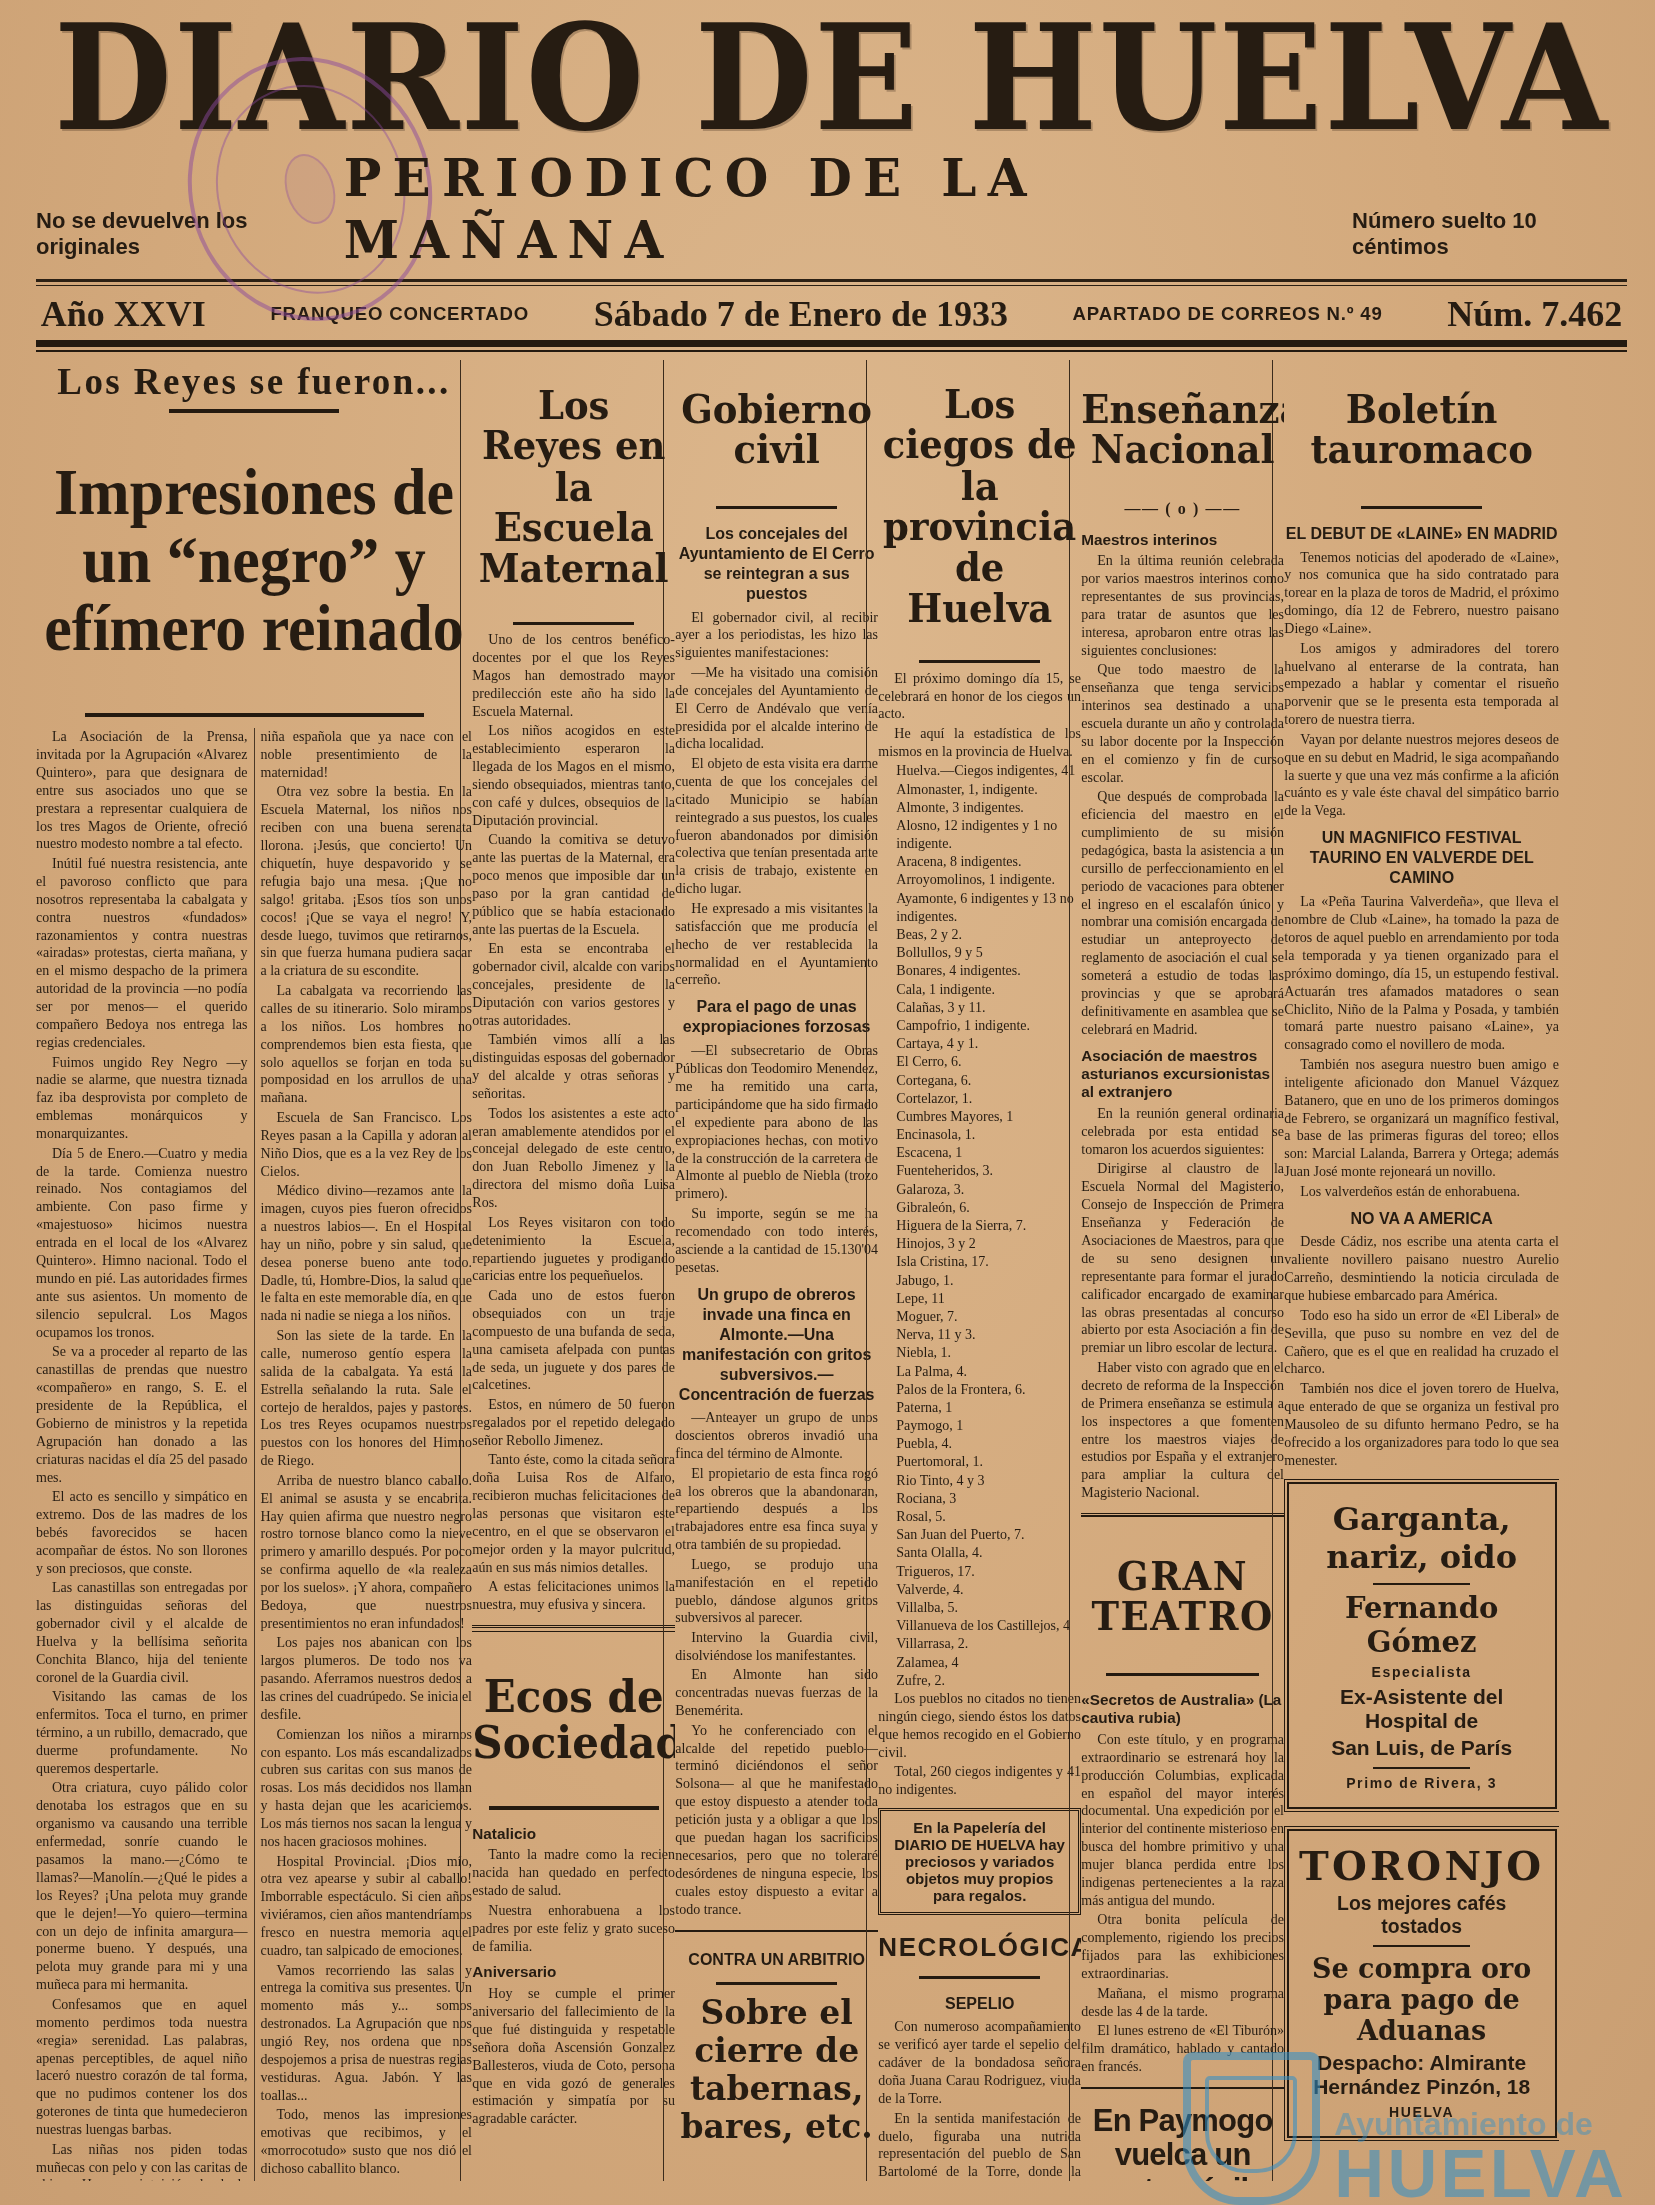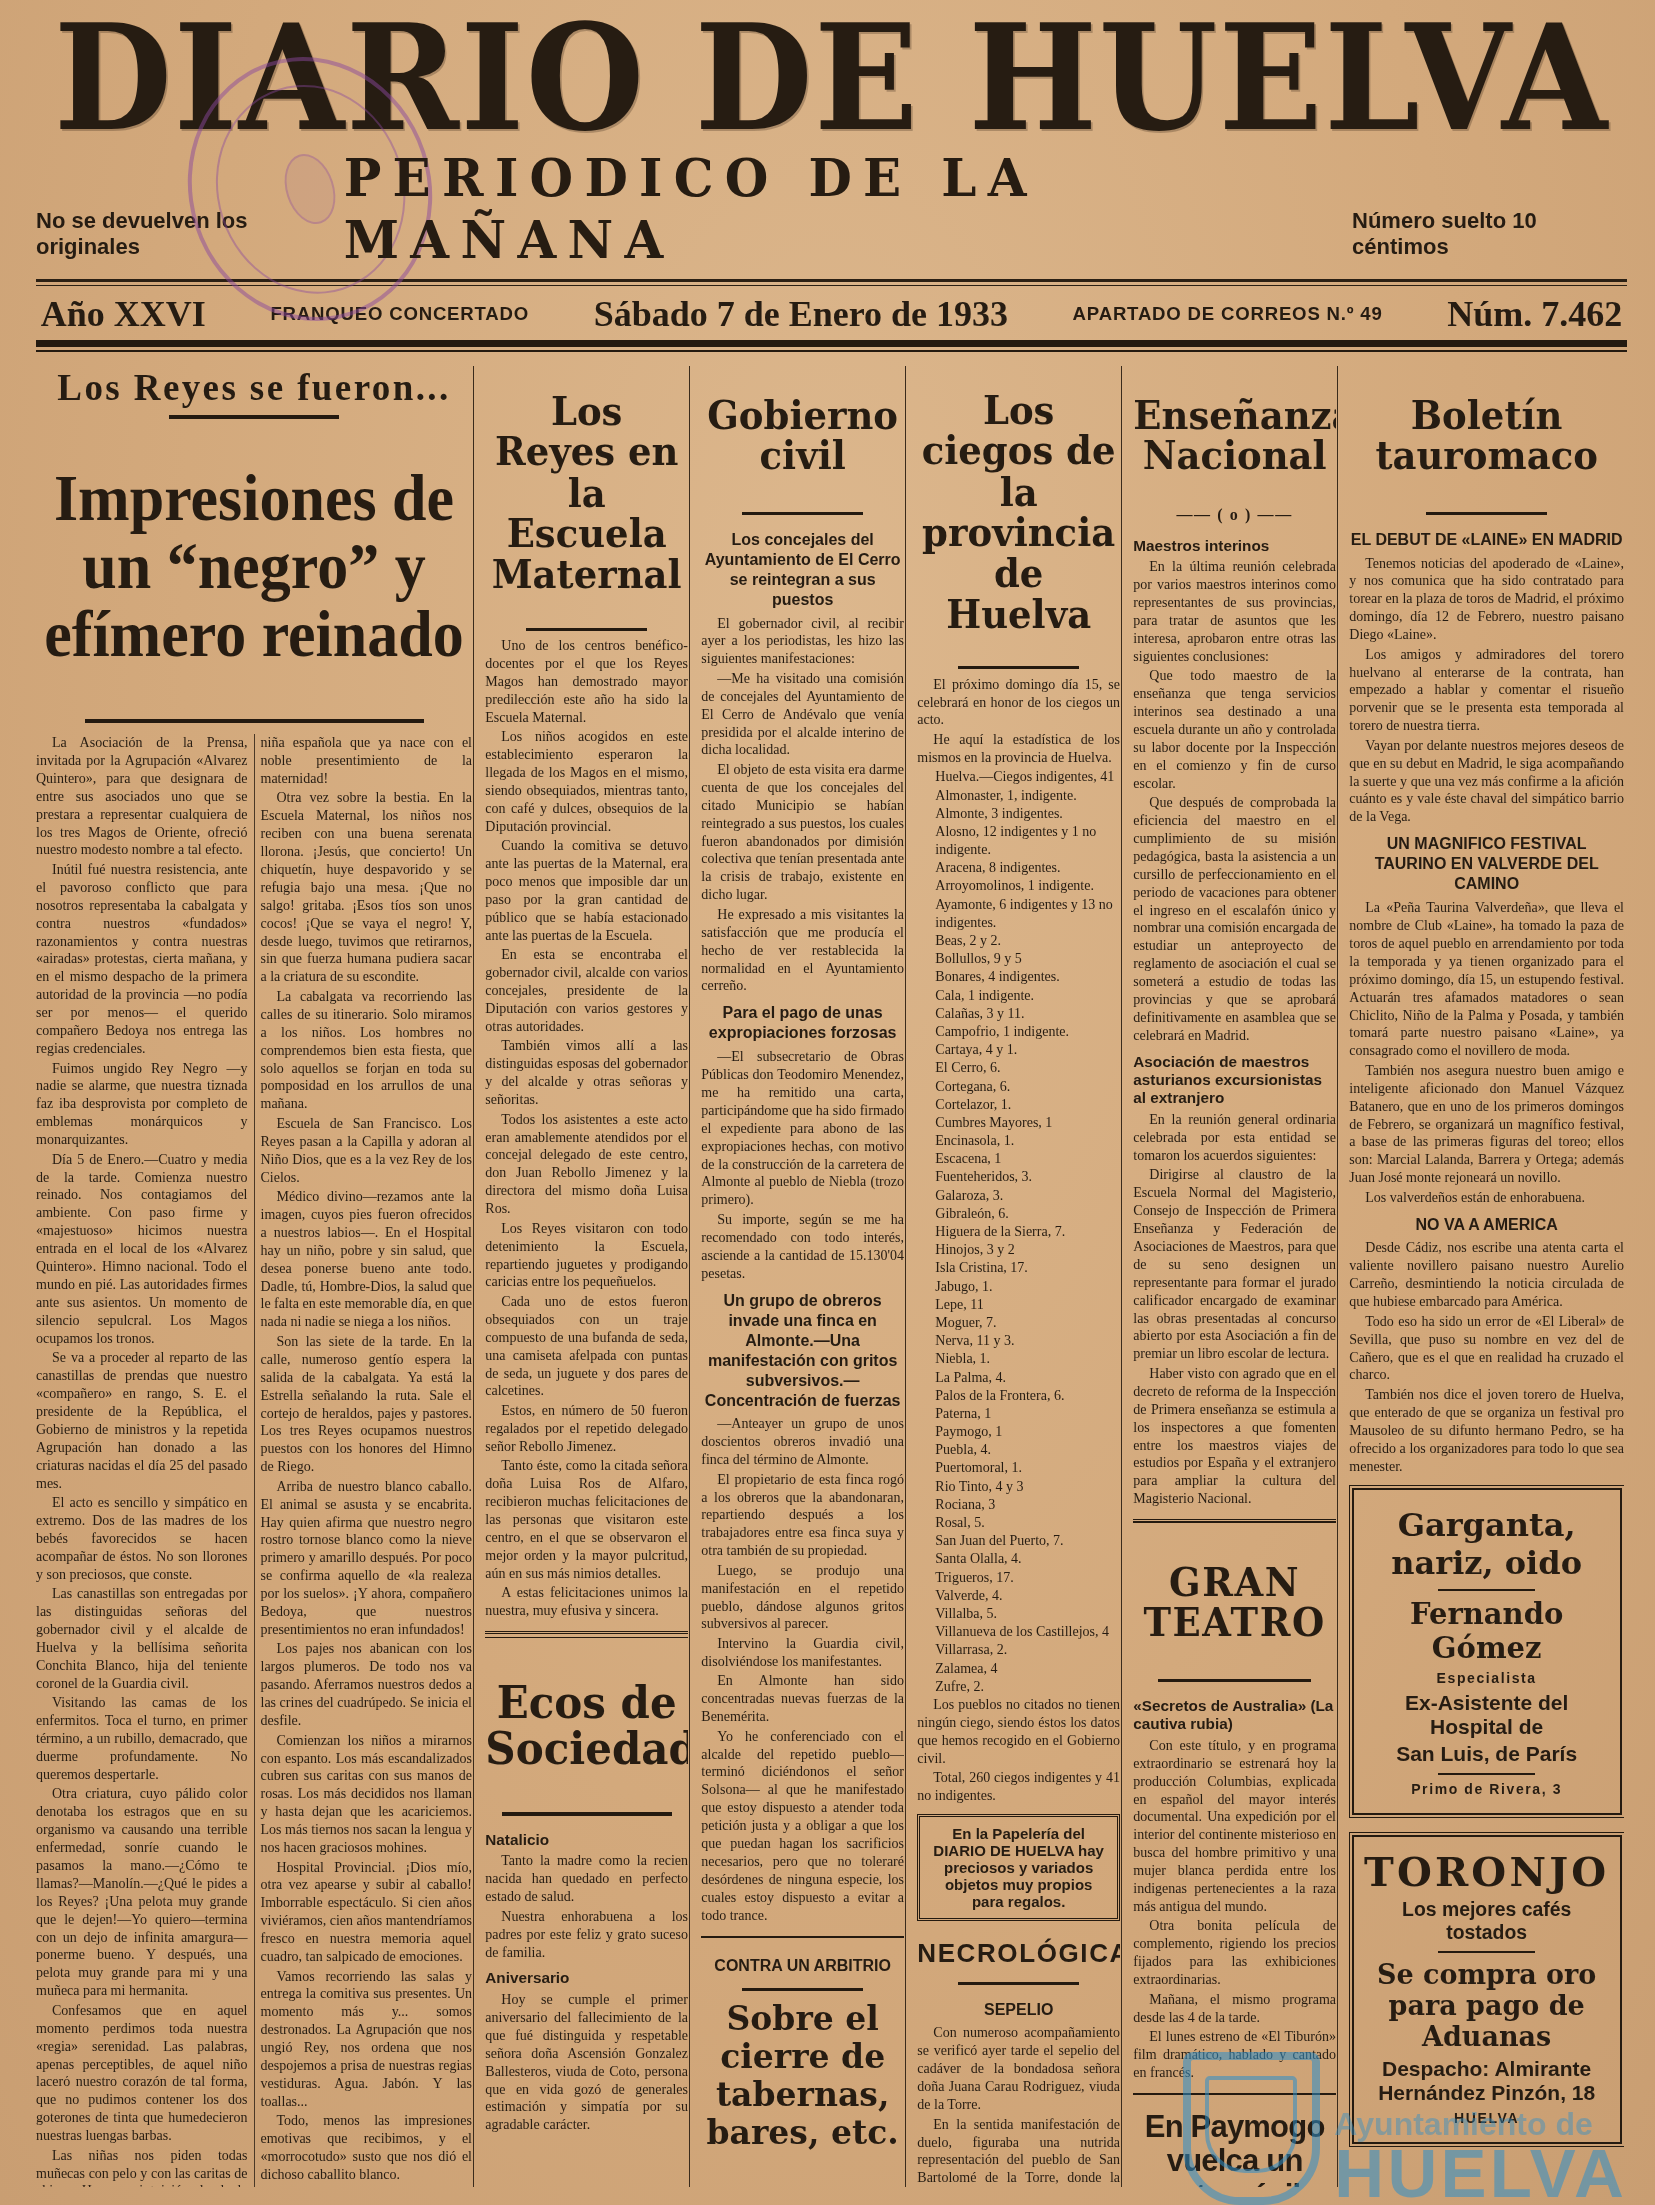--- a/index.html
+++ b/index.html
@@ -23,21 +23,21 @@
   .mast-sub{display:flex;align-items:flex-end;justify-content:space-between;margin-top:3.2px;}
   .mast-note{font-family:"Liberation Sans", sans-serif;font-weight:bold;font-size:22px;padding-bottom:8px;}
   .mast-subtitle{font-family:"DejaVu Serif", serif;font-weight:bold;font-size:50px;letter-spacing:11.3px;transform:scaleY(1.05);}
   .rule2{border-top:3.2px solid #2b2014;border-bottom:1.6px solid #2b2014;height:3.2px;margin-top:11.3px;}
   .dateline{display:flex;align-items:center;justify-content:space-between;padding:6.5px 4.8px 4.8px 4.8px;}
   .dl-big{font-weight:bold;font-size:36px;}
   .dl-small{font-family:"Liberation Sans", sans-serif;font-weight:bold;font-size:18.6px;letter-spacing:0.8px;}
   .rule-heavy{border-top:7.3px solid #241a10;margin-bottom:3.2px;}
   .rule-heavy2{border-top:2.4px solid #241a10;margin-bottom:4.8px;}
   
-  .main{display:grid;grid-template-columns:436px 203px 203px 203px 203px 275px;column-gap:13px;height:1821px;overflow:hidden;margin-top:14px;}
+  .main{display:grid;grid-template-columns:436px 203px 203px 203px 203px 275px;height:1821px;overflow:hidden;margin-top:8px;}
   .col{display:flex;flex-direction:column;overflow:hidden;min-width:0;}
   .col + .col{border-left:1.6px solid #3a2b1c;padding-left:11.3px;margin-left:-12px;}
   .kicker{font-size:37px;text-align:center;font-weight:bold;letter-spacing:2.4px;}
   .krule{width:170px;border-top:4px solid #241a10;margin:6.5px auto 8px auto;}
   .headline-xl{font-size:62px;line-height:1.05;font-weight:bold;text-align:center;transform:scaleY(1.05);}
   .hrule{width:339px;border-top:4.8px solid #241a10;margin:13px auto 11.3px auto;}
   .col-head{font-family:"DejaVu Serif", serif;font-size:37px;line-height:1.04;font-weight:bold;text-align:center;transform:scaleY(1.06);}
   .col-head-rule{width:121px;border-top:3.2px solid #241a10;margin:8px auto 6.5px auto;}
   .twocol{column-count:2;column-gap:13px;column-rule:0.8px solid #4a3826;font-size:14px;}
   .para{margin:0 0 1.6px 0;text-indent:16px;text-align:justify;font-size:14px;line-height:1.28;}

